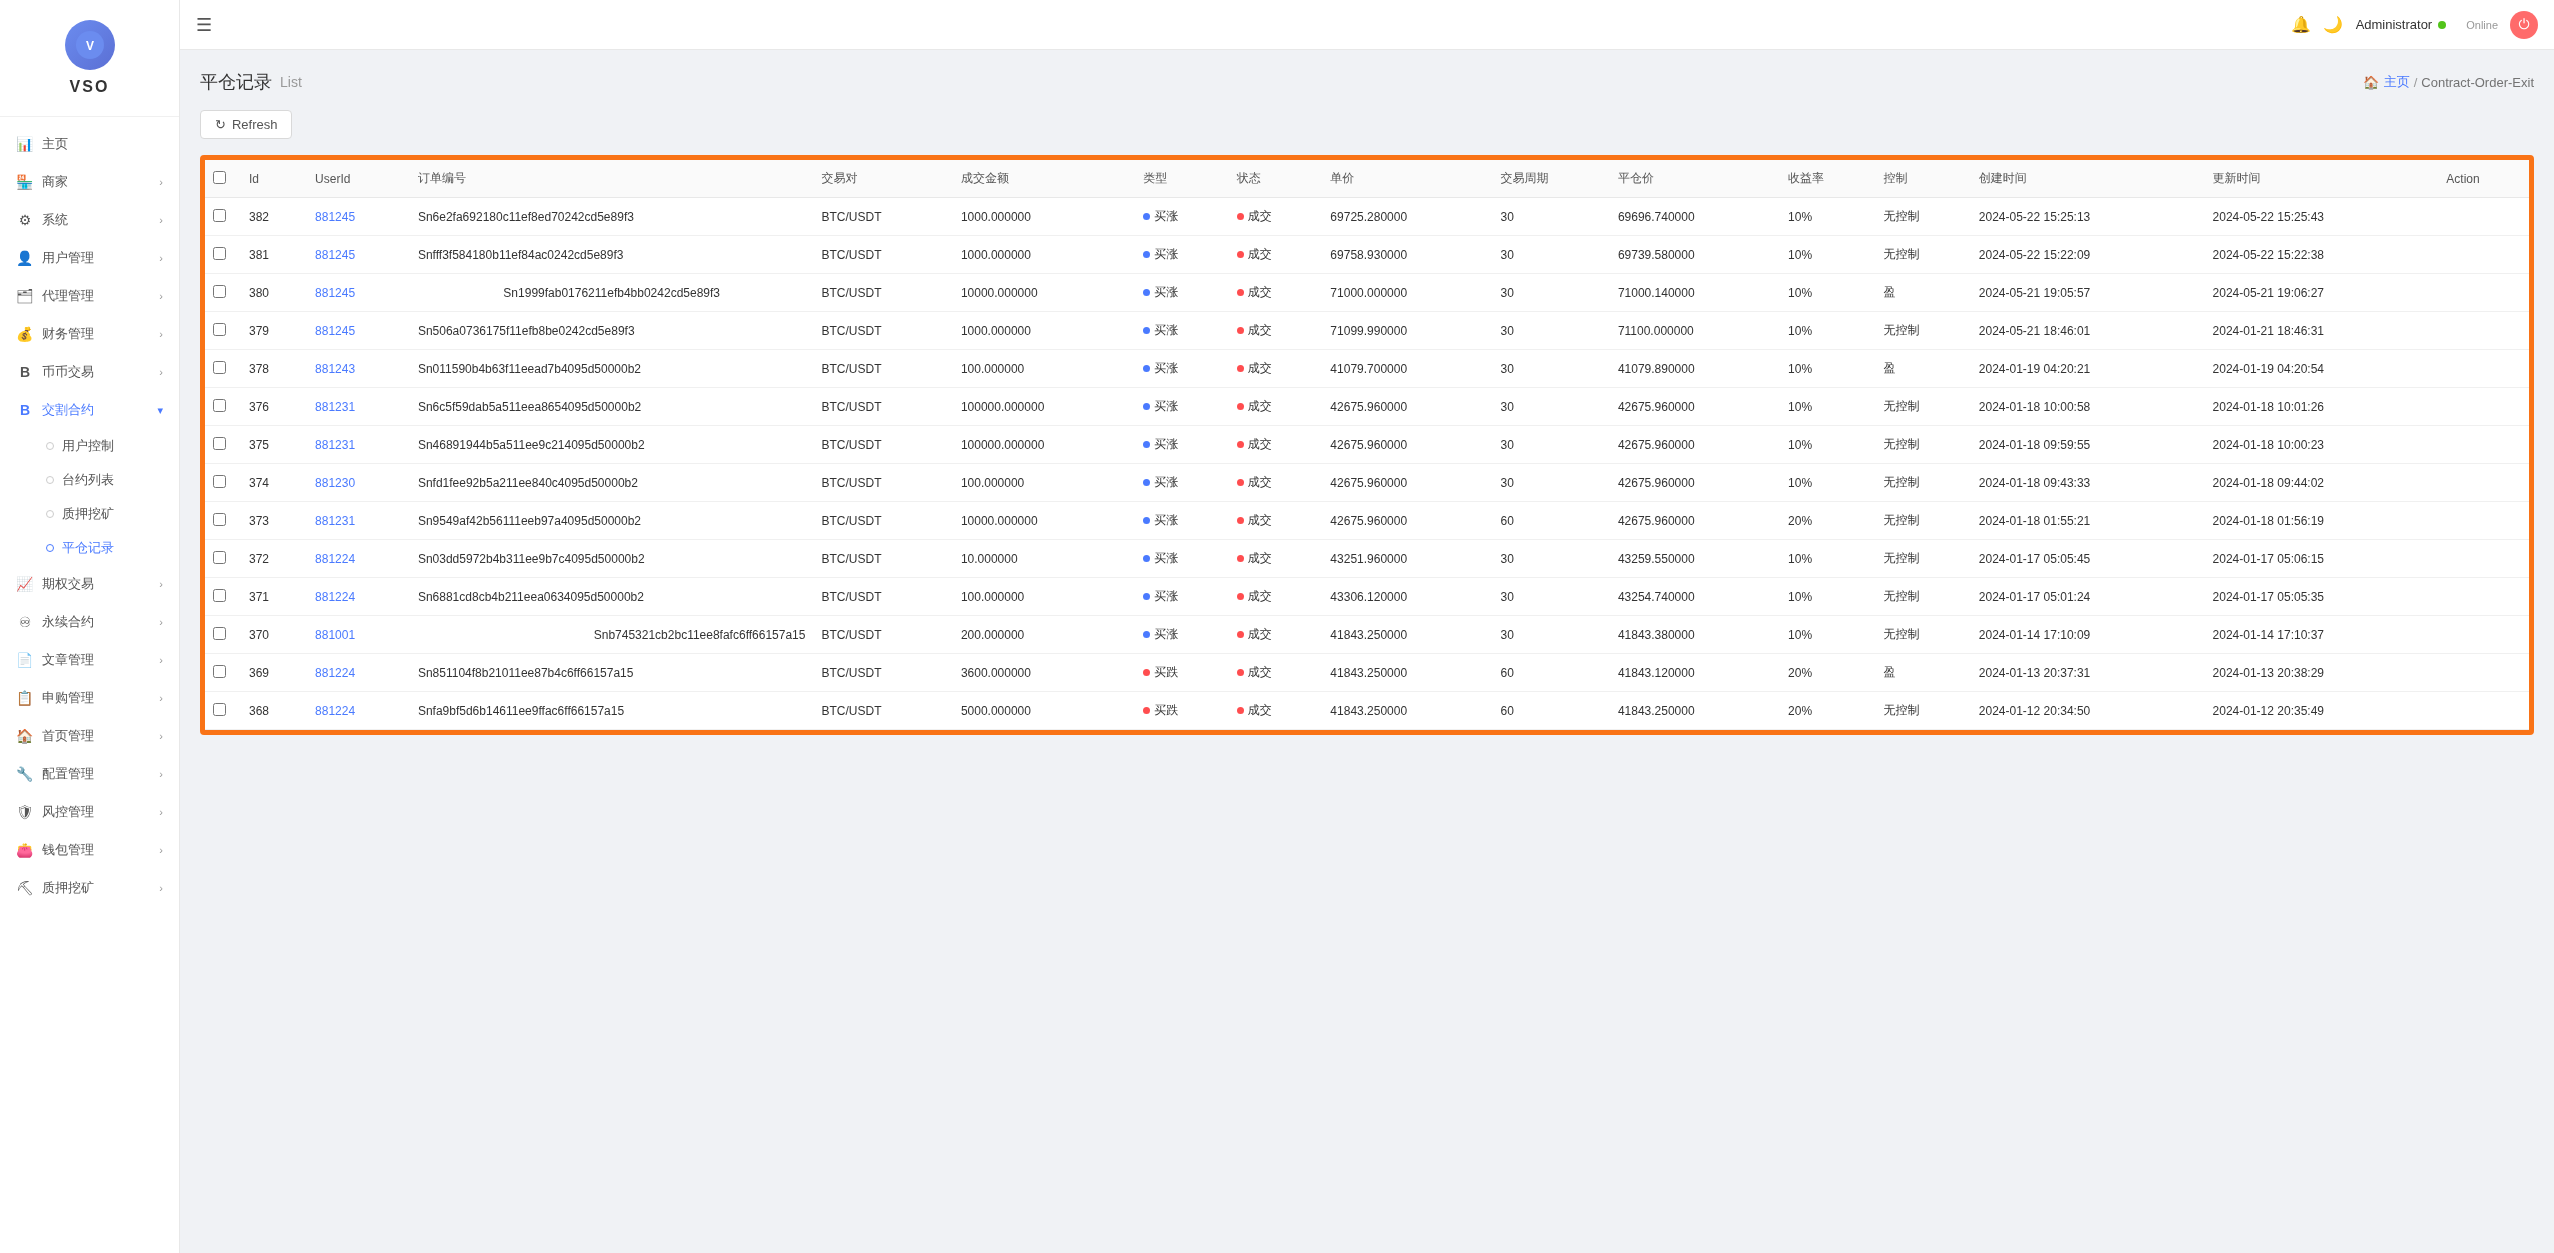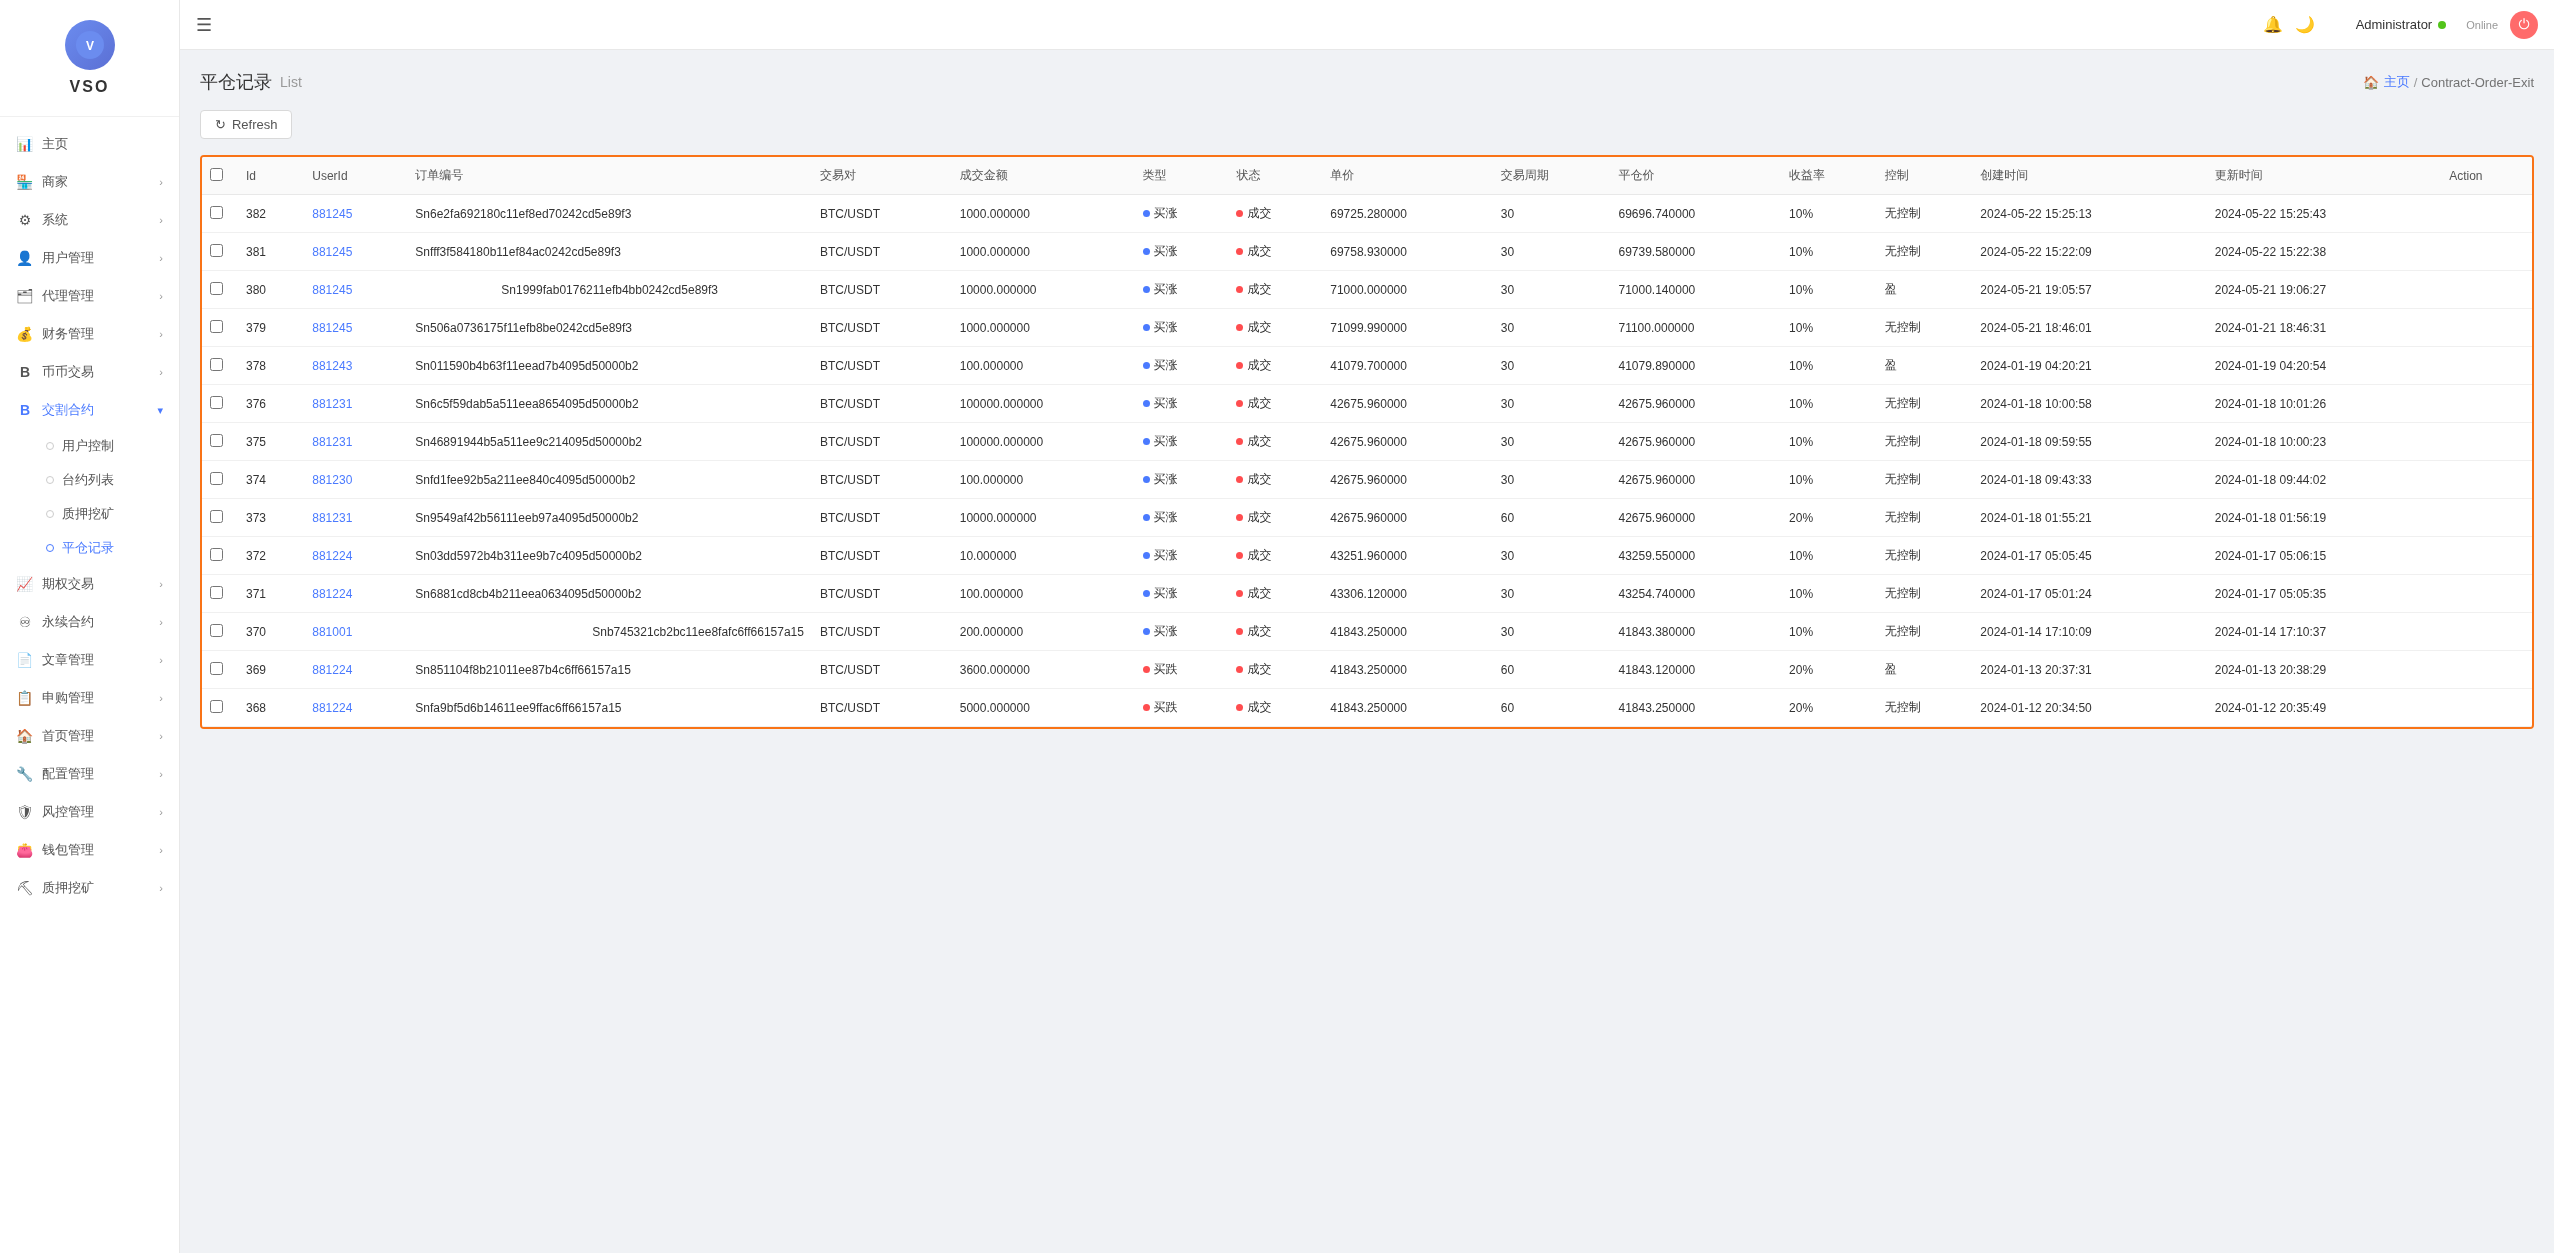--- a/index.html
+++ b/index.html
@@ -22,40 +22,40 @@
     .sub-nav-item .dot { width: 8px; height: 8px; border-radius: 50%; border: 1px solid #ccc; margin-right: 8px; flex-shrink: 0; }
     .sub-nav-item.active .dot { border-color: #4A7AFF; background: transparent; }
 
     
     .main-content { flex: 1; display: flex; flex-direction: column; overflow: hidden; }
     .topbar { height: 50px; background: #fff; border-bottom: 1px solid #e8e8e8; display: flex; align-items: center; justify-content: space-between; padding: 0 16px; flex-shrink: 0; }
     .topbar-left { display: flex; align-items: center; gap: 12px; }
     .hamburger { font-size: 18px; cursor: pointer; color: #555; }
     .topbar-right { display: flex; align-items: center; gap: 12px; }
     .topbar-icon { font-size: 16px; color: #555; cursor: pointer; }
-    .topbar-user { display: flex; align-items: center; gap: 6px; font-size: 13px; margin-left: 28px; }
+    .topbar-user { display: flex; align-items: center; gap: 6px; font-size: 13px; }
     .online-dot { width: 8px; height: 8px; background: #52c41a; border-radius: 50%; }
     .topbar-power { width: 28px; height: 28px; background: #FF6B6B; border-radius: 50%; display: flex; align-items: center; justify-content: center; color: white; font-size: 14px; cursor: pointer; }
 
     
     .page-content { flex: 1; overflow-y: auto; padding: 20px; }
     .page-header { display: flex; align-items: center; justify-content: space-between; margin-bottom: 16px; }
     .page-title-area { display: flex; align-items: center; gap: 8px; }
     .page-title { font-size: 18px; font-weight: 500; color: #333; }
     .page-subtitle { font-size: 14px; color: #999; }
     .breadcrumb { display: flex; align-items: center; gap: 4px; font-size: 13px; color: #4A7AFF; }
     .breadcrumb-sep { color: #999; }
     .breadcrumb-last { color: #737373; }
 
     
     .toolbar { margin-bottom: 16px; }
     .btn-refresh { display: flex; align-items: center; gap: 6px; padding: 6px 14px; border: 1px solid #d9d9d9; background: #fff; border-radius: 4px; cursor: pointer; font-size: 13px; color: #555; }
 
     
-    .table-container { background: #fff; border-radius: 4px; border: 2px solid #f97316; overflow: hidden; }
+    .table-container { background: #fff; border-radius: 4px; border: 5px solid #f97316; overflow: hidden; }
     table { width: 100%; border-collapse: collapse; font-size: 12px; }
     thead tr { background: #fafafa; }
     th { padding: 10px 8px; text-align: left; font-weight: 500; color: #555; border-bottom: 1px solid #e8e8e8; white-space: nowrap; font-size: 12px; }
     td { padding: 10px 8px; border-bottom: 1px solid #f0f0f0; color: #333; white-space: nowrap; font-size: 12px; }
     .checkbox-col { width: 36px; }
     input[type="checkbox"] { cursor: pointer; }
 
     .status-dot { display: inline-block; width: 7px; height: 7px; border-radius: 50%; margin-right: 4px; vertical-align: middle; }
     .dot-blue { background: #4A7AFF; }
     .dot-red { background: #FF4D4F; }

